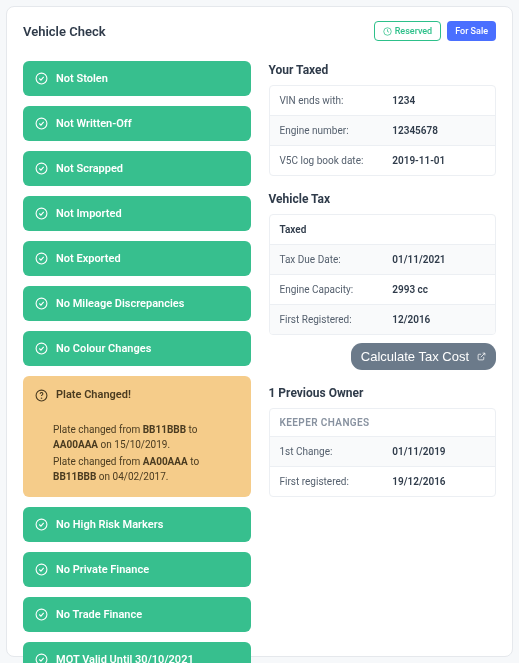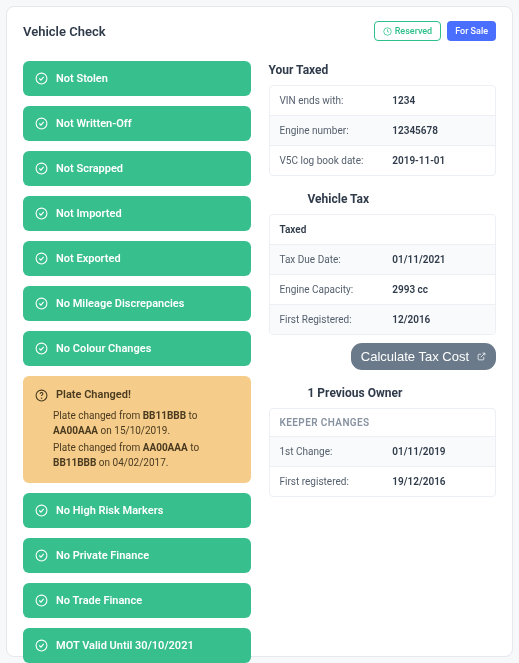--- a/index.html
+++ b/index.html
@@ -74,32 +74,32 @@
     font-size: 10px;
     color: #4a3b20;
     line-height: 1.5;
   }
   .warn-head {
     display: flex;
     align-items: center;
     gap: 8px;
     font-weight: 600;
     font-size: 11px;
-    margin-bottom: 4px;
+    margin-bottom: 18px;
   }
   .warn-box p { margin: 0 0 2px 18px; }
   .warn-box strong { font-weight: 700; }
 
   .section-title {
     font-size: 12px;
     font-weight: 700;
     color: #2f3b4a;
     margin: 2px 0 8px 0;
   }
-  .section-title.mtop { margin-top: 16px; margin-left: 39px; }
+  .section-title.mtop { margin-top: 16px; }
 
   .kv-table {
     border: 1px solid #eceff3;
     border-radius: 4px;
     overflow: hidden;
     font-size: 10px;
   }
   .kv-row {
     display: flex;
     border-bottom: 1px solid #eceff3;

